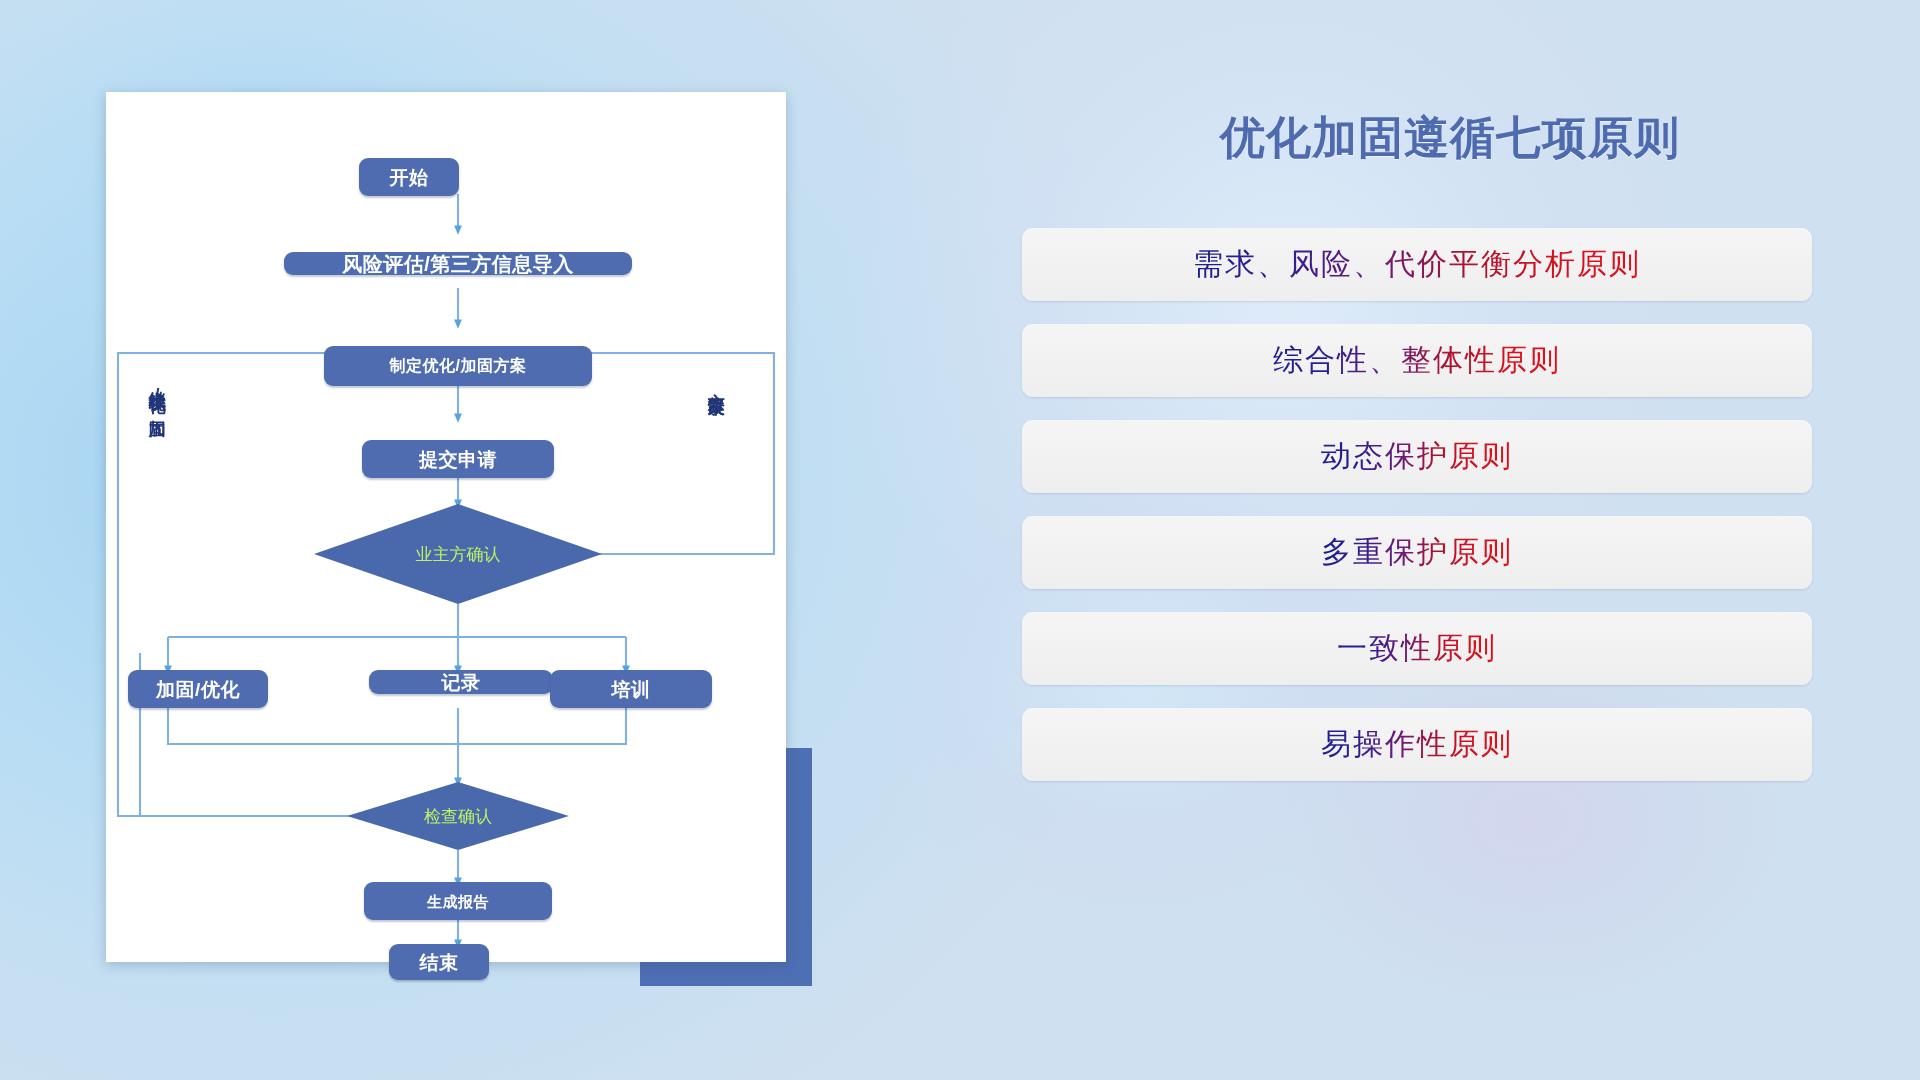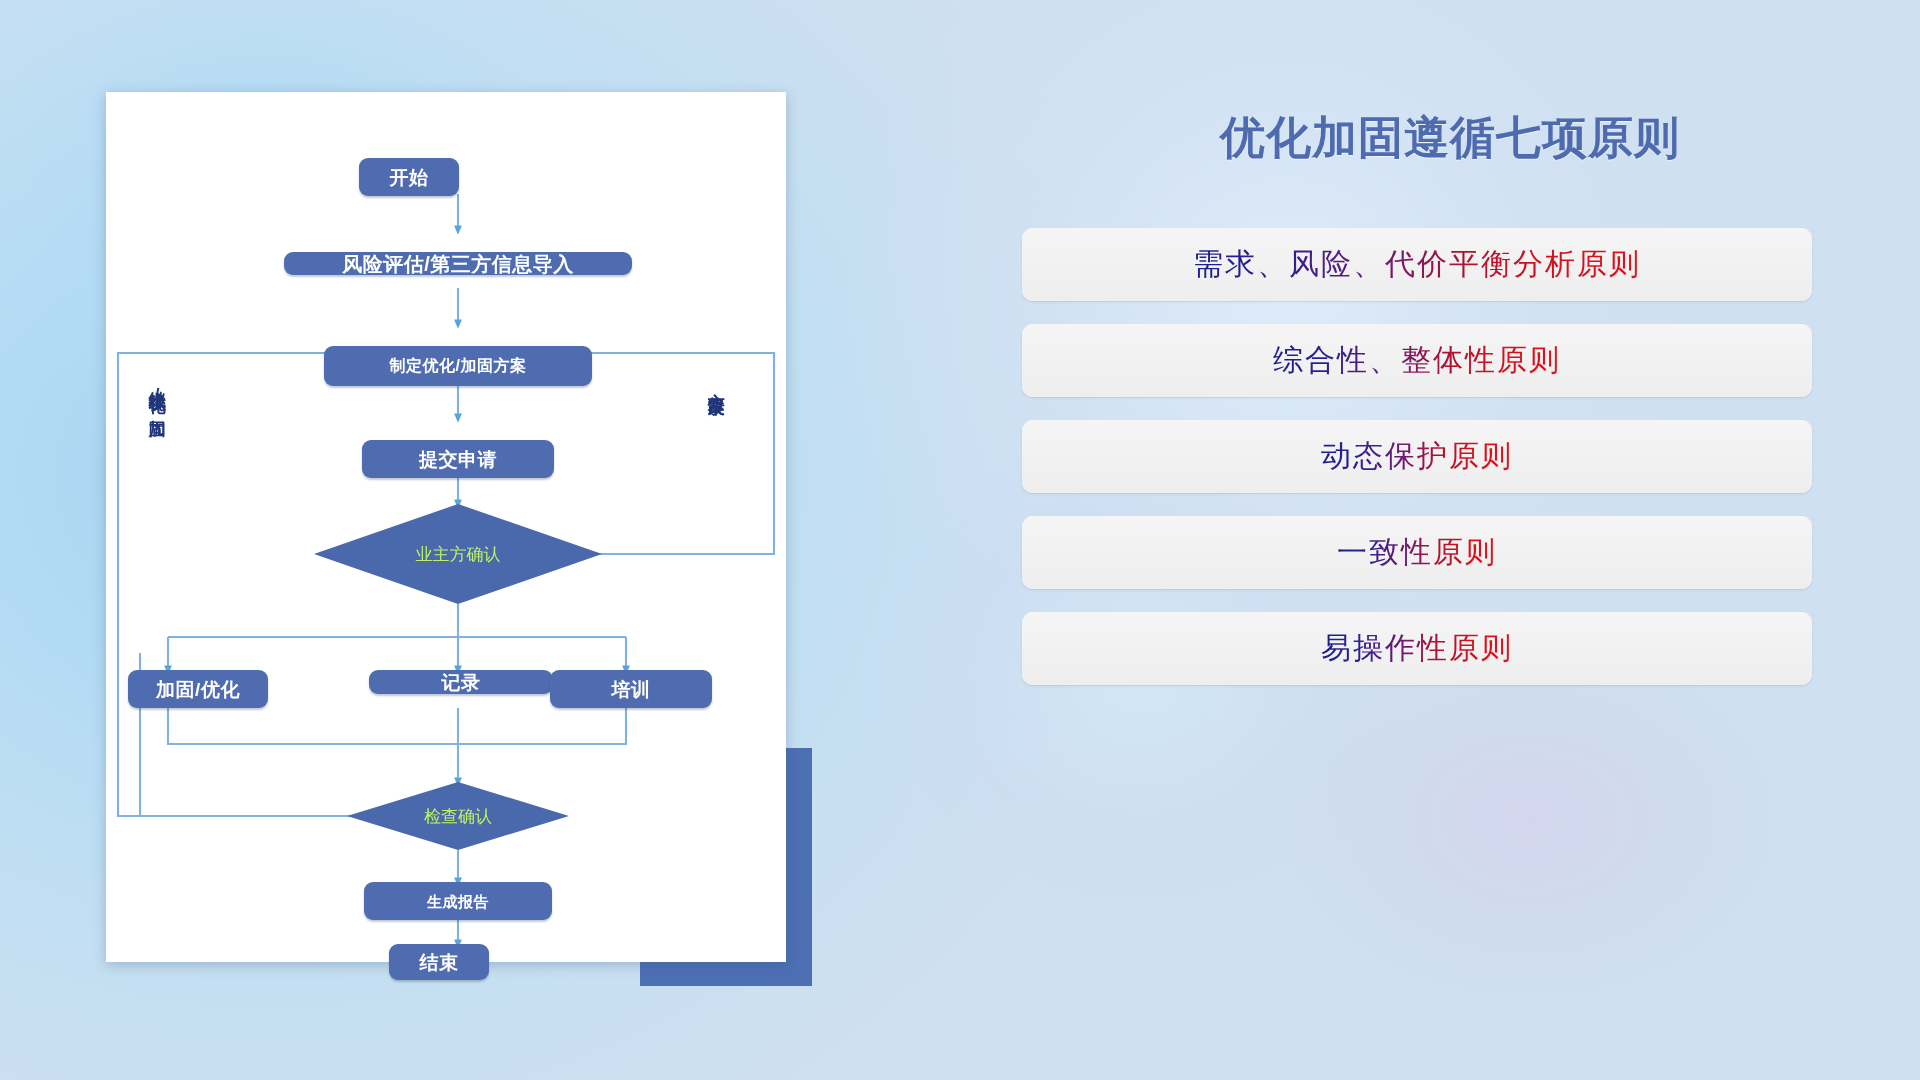--- a/index.html
+++ b/index.html
@@ -211,20 +211,24 @@
   <div class="card">
     <div class="card-inner"></div>
     <span class="card-text">综合性、整体性原则</span>
   </div>
 
   <div class="card">
     <div class="card-inner"></div>
     <span class="card-text">动态保护原则</span>
   </div>
 
+  <div class="card">
+    <div class="card-inner"></div>
+    <span class="card-text">多重保护原则</span>
+  </div>
 
   <div class="card">
     <div class="card-inner"></div>
     <span class="card-text">一致性原则</span>
   </div>
 
 
   <div class="card">
     <div class="card-inner"></div>
     <span class="card-text">易操作性原则</span>

